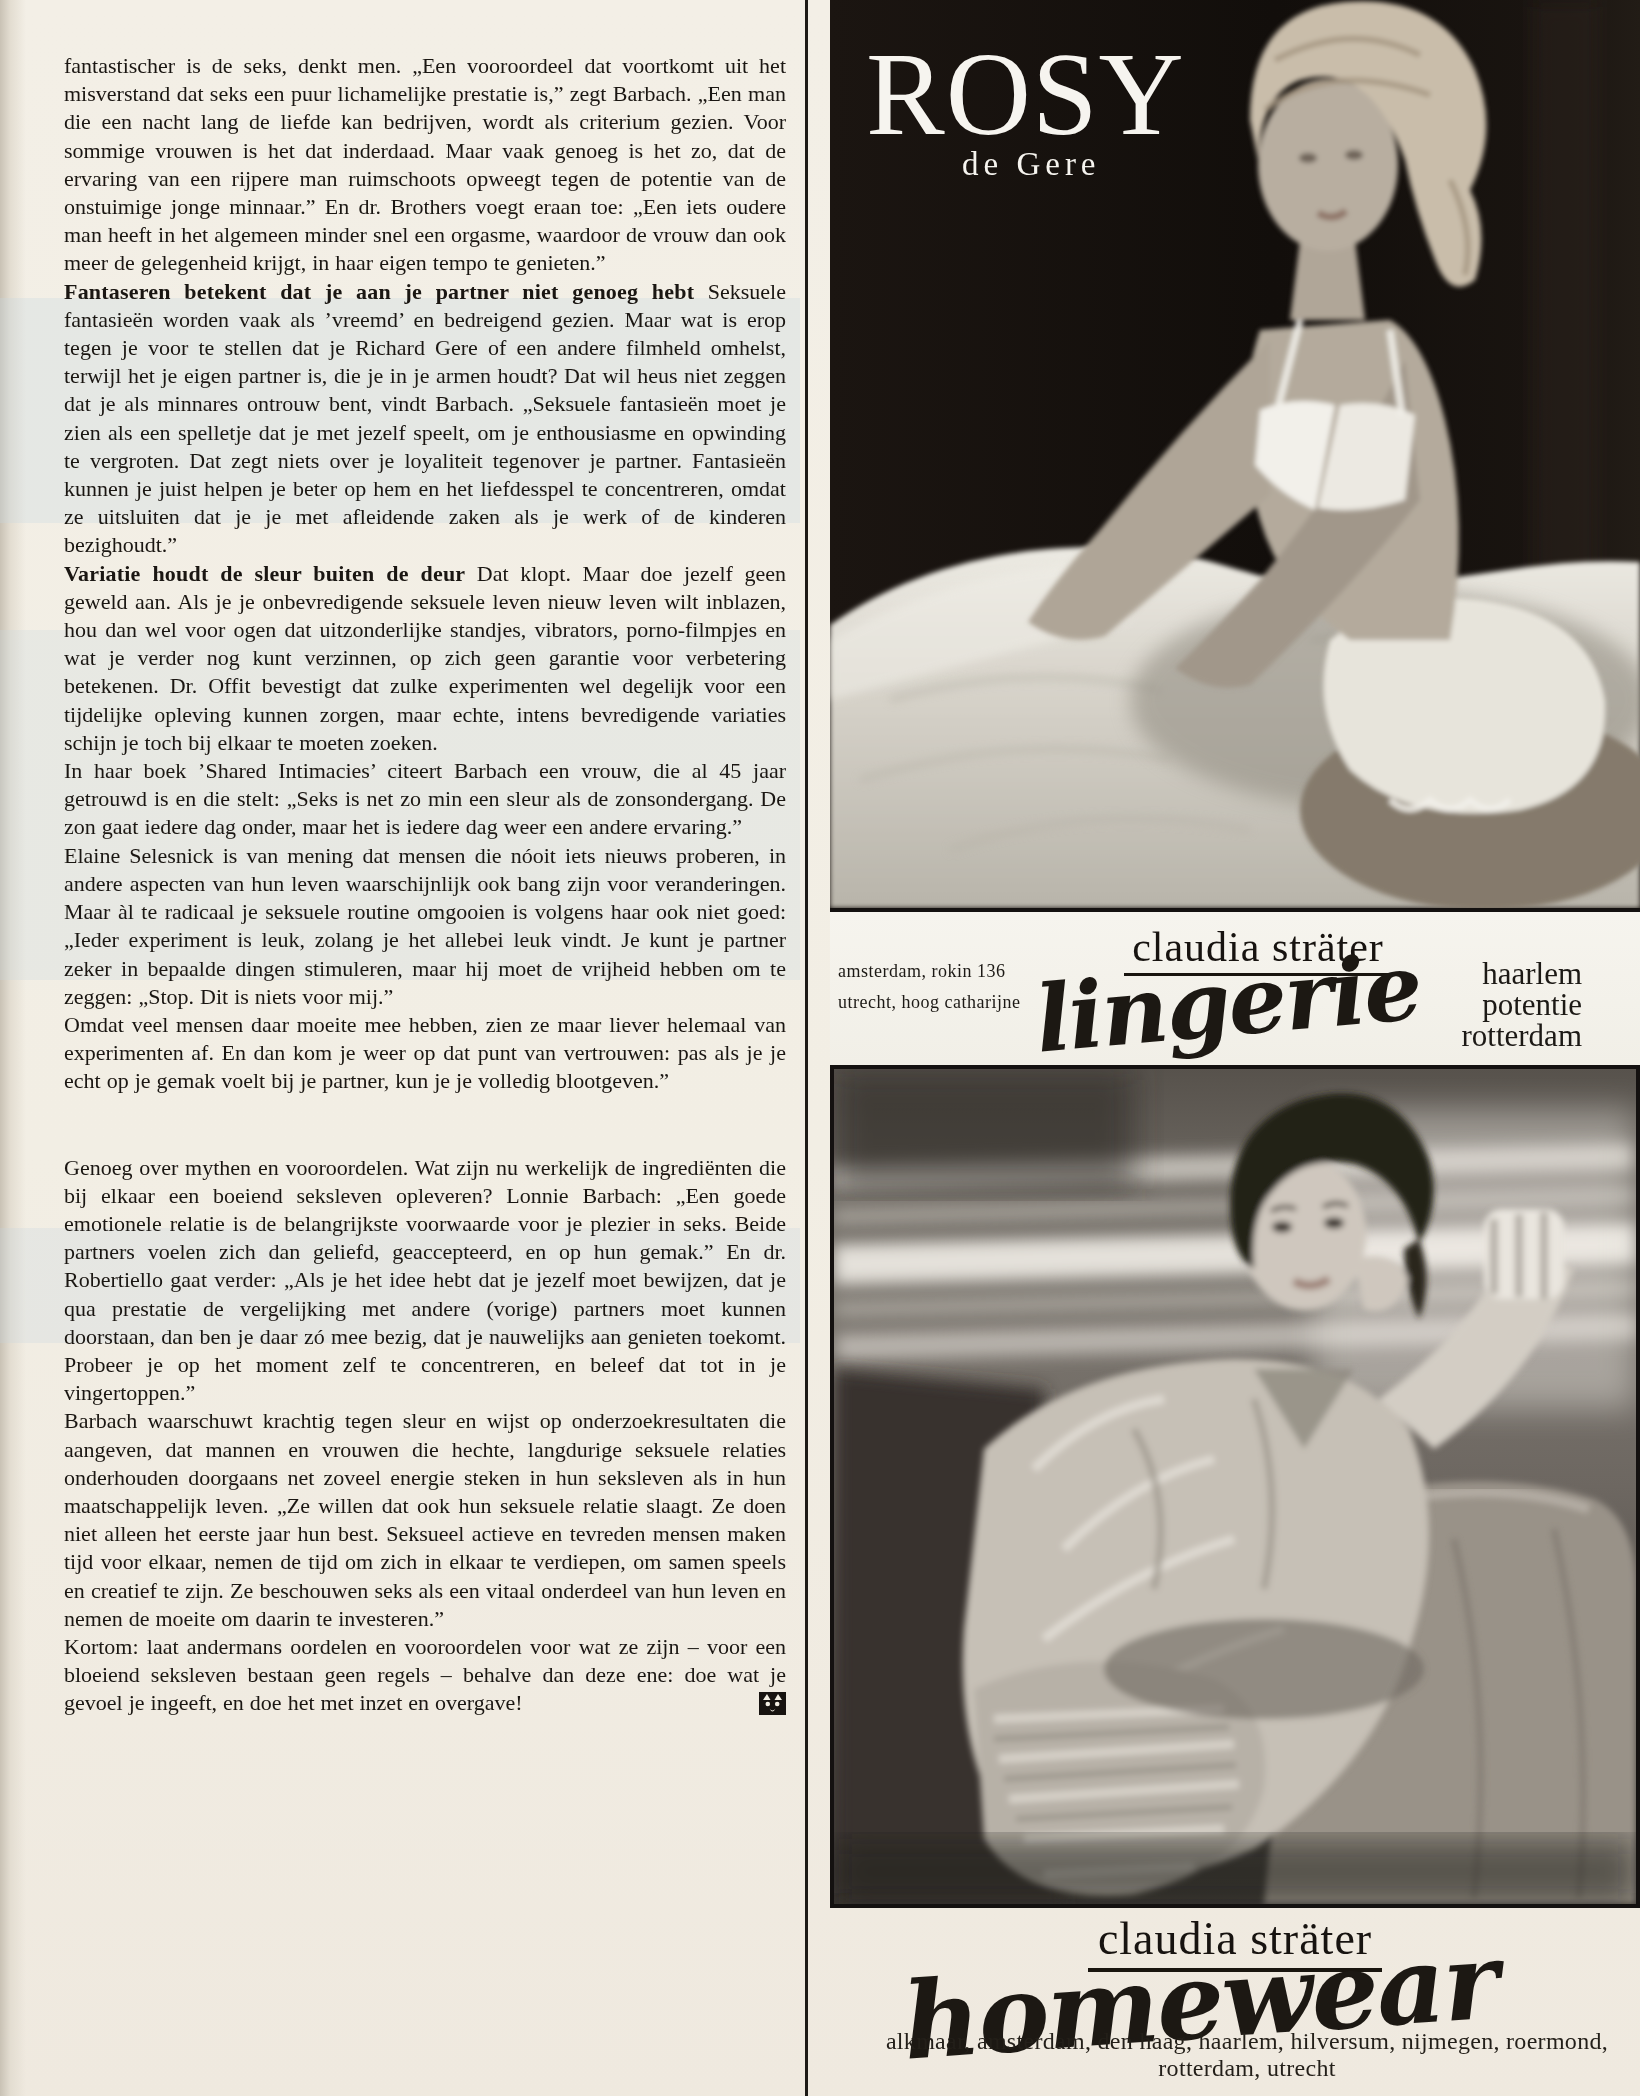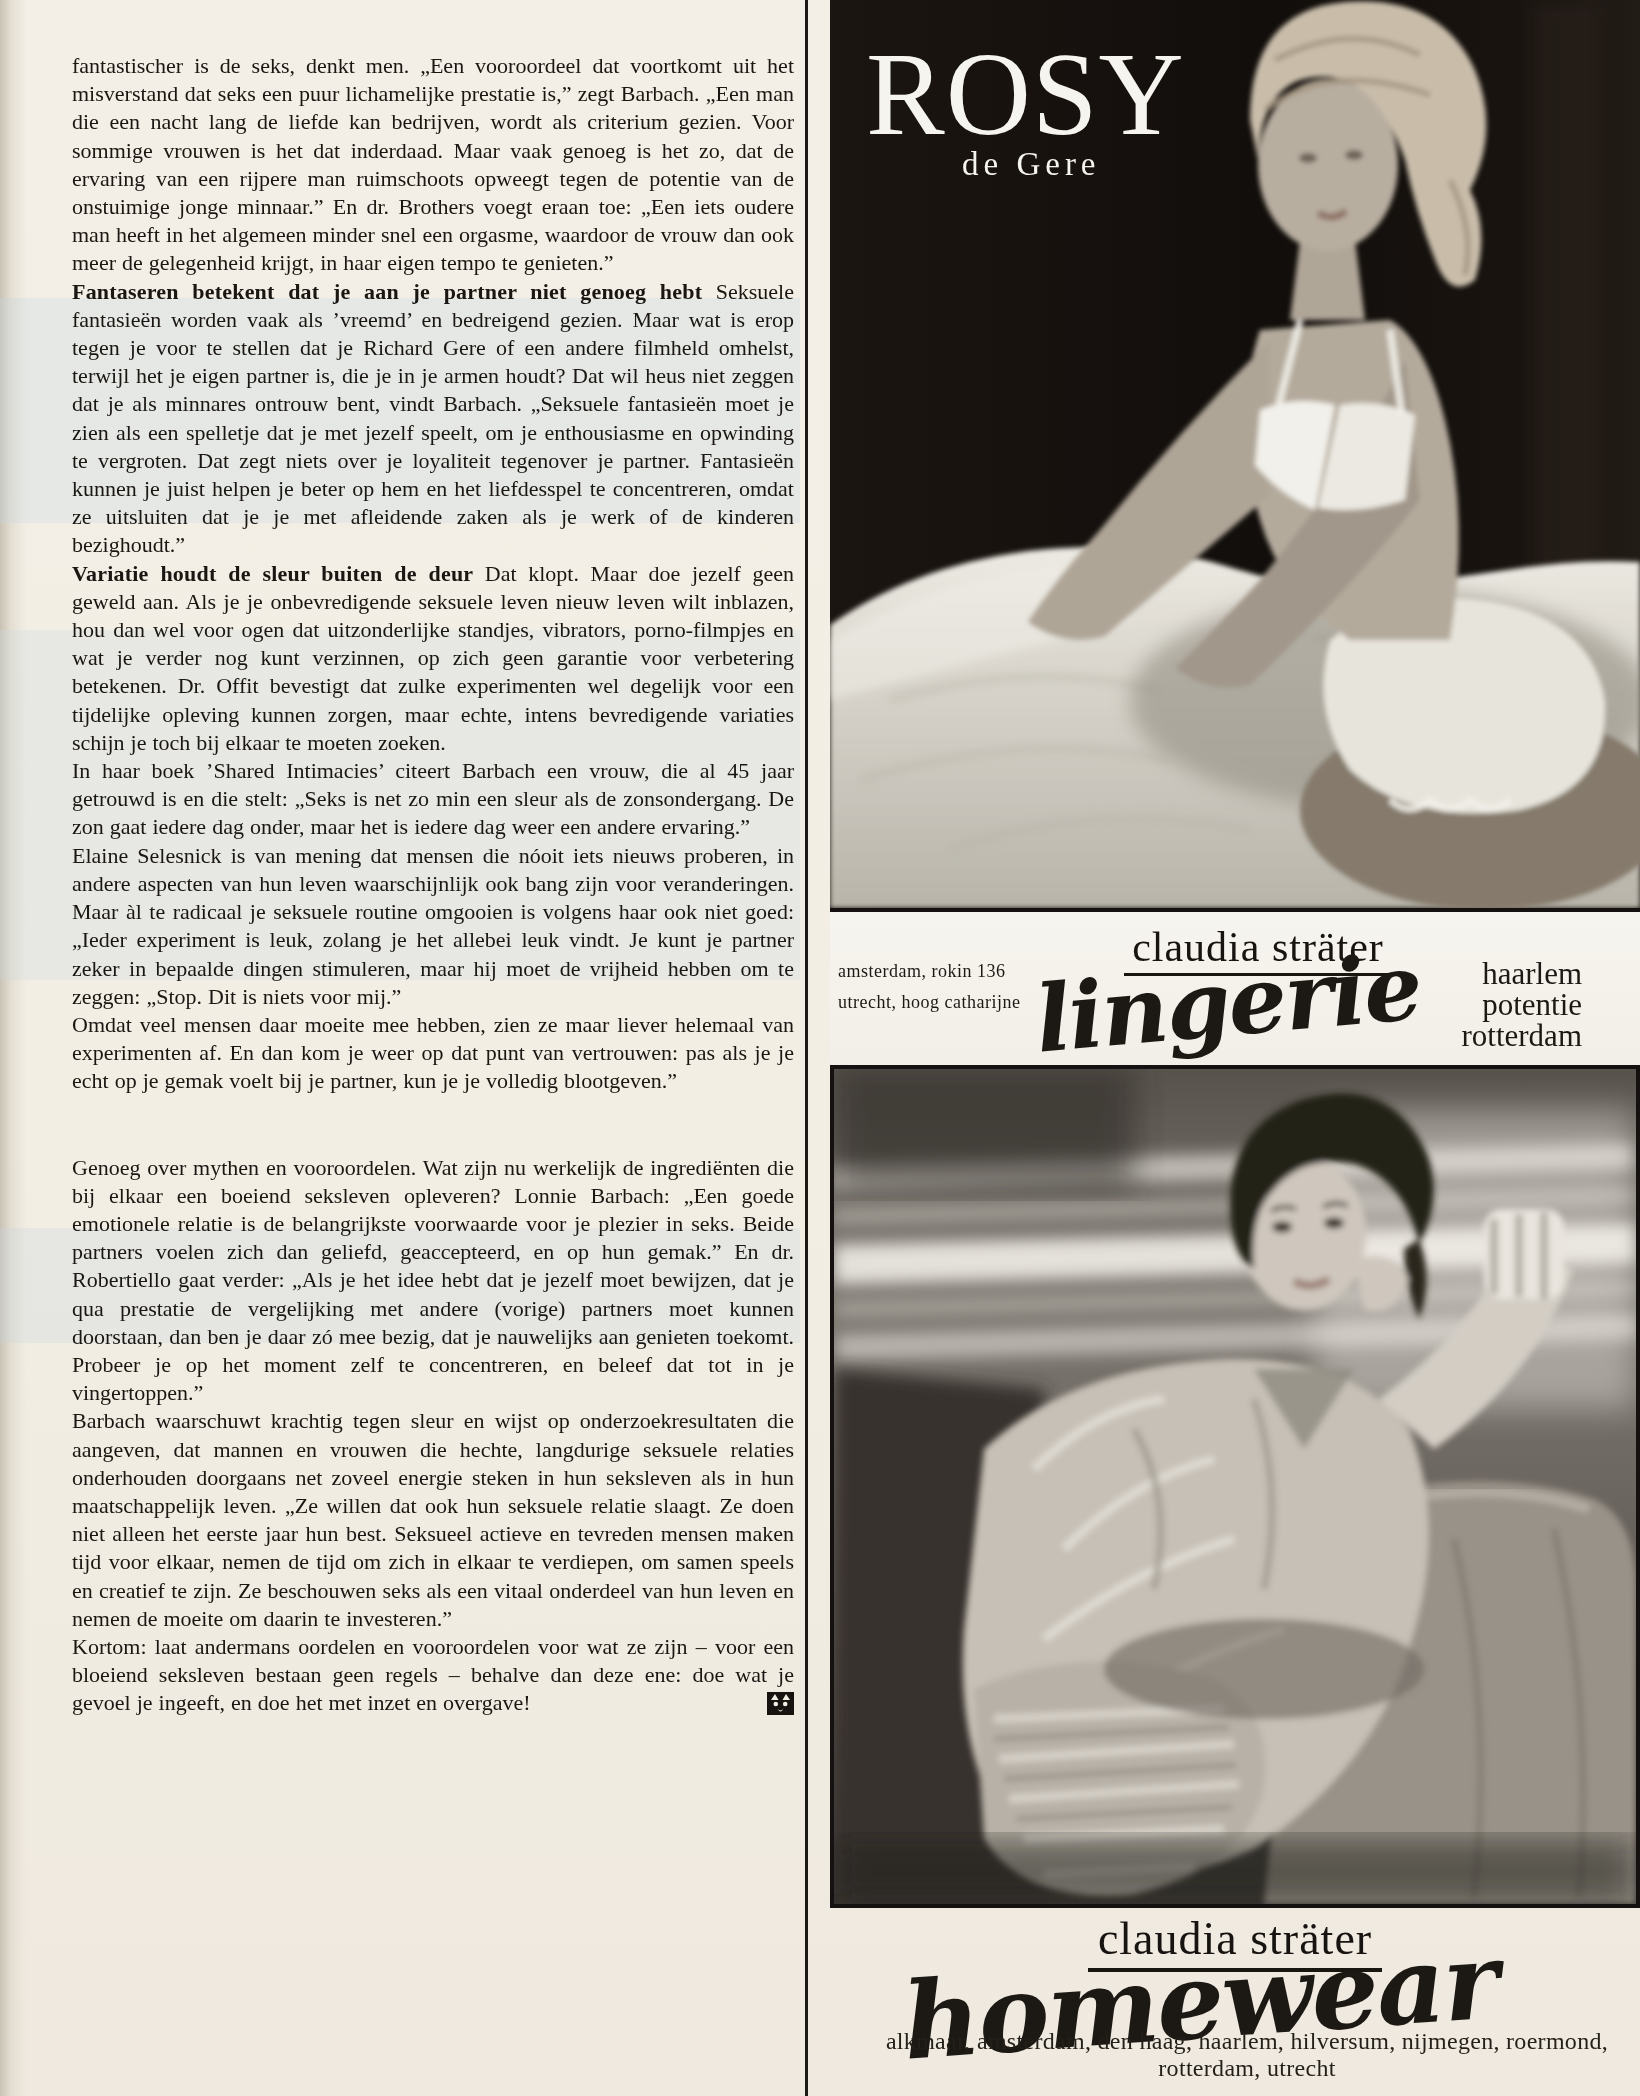--- a/index.html
+++ b/index.html
@@ -13,21 +13,21 @@
   .edge-shadow{position:absolute;left:0;top:0;width:26px;height:2096px;
     background:linear-gradient(90deg,#c9c2b5 0%,#e3ddd1 40%,rgba(243,239,230,0) 100%);}
   
   .tint{position:absolute;left:0;width:800px;pointer-events:none;}
   .tint.t1{top:298px;height:225px;background:rgba(199,216,226,0.30);}
   .tint.t2{top:630px;height:350px;background:rgba(199,216,226,0.26);}
   .tint.t3{top:1228px;height:115px;background:rgba(196,214,224,0.26);}
 
   
   .article{
-    position:absolute;left:72px;top:52px;width:722px;
+    position:absolute;left:64px;top:52px;width:722px;
     font-size:22px;line-height:28.2px;text-align:justify;
     color:#1a1612;word-spacing:0.5px;
   }
   .article p{margin:0;position:relative;}
   .article p.gap{margin-top:58px;}
   .article b{font-weight:bold;letter-spacing:0.2px;}
   .endmark{position:absolute;right:0;bottom:3px;width:27px;height:23px;display:inline-block;}
 
   
   .vrule{position:absolute;left:805px;top:0;width:3px;height:2096px;background:#1d1a16;}

